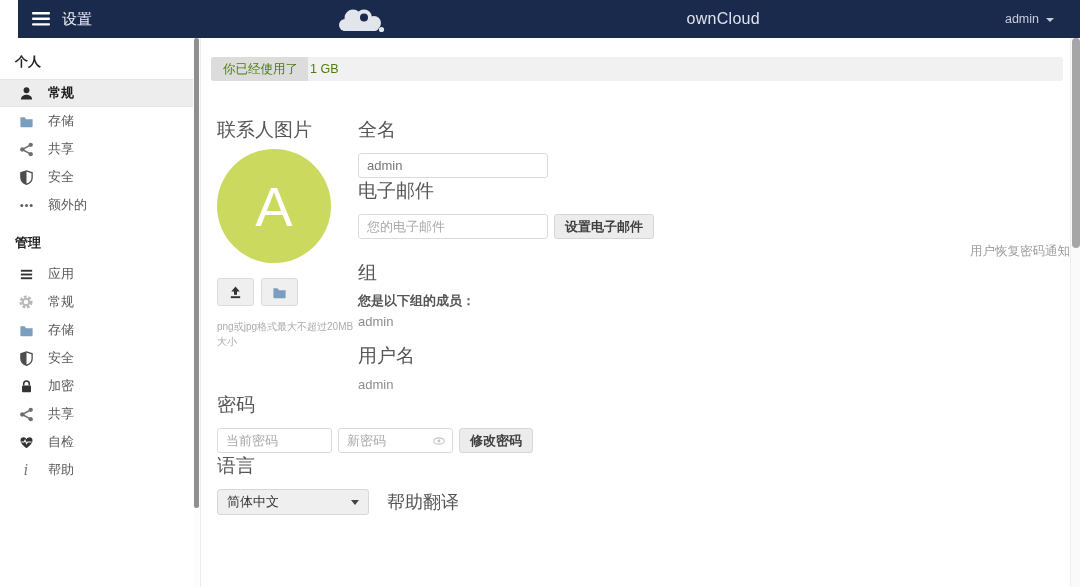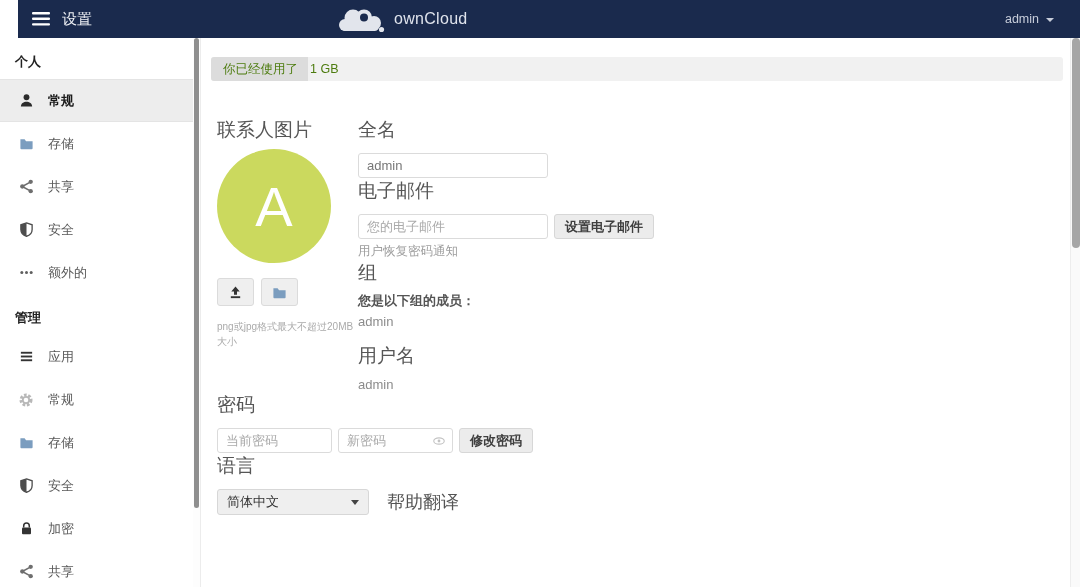--- a/index.html
+++ b/index.html
@@ -3,31 +3,31 @@
 <meta charset="utf-8">
 <style>
   * { margin:0; padding:0; box-sizing:border-box; }
   html,body { width:1080px; height:587px; overflow:hidden; background:#fff;
     font-family:"Liberation Sans","DejaVu Sans",sans-serif; }
   
   .header { position:absolute; top:0; left:18px; right:0; height:38px; background:#1a2a4d;
     display:flex; align-items:center; color:#e4e7ee; z-index:10; }
   .header-left { display:flex; align-items:center; gap:12px; padding-left:14px; width:320px; }
   .app-title { font-size:15px; color:#f0f2f6; }
-  .header-center { flex:1; display:flex; align-items:center; justify-content:flex-start; gap:9px; }
+  .header-center { flex:1; display:flex; align-items:center; justify-content:space-between; gap:9px; }
   .logo-text { font-size:16px; color:#dfe3ec; letter-spacing:.3px; }
   .header-right { width:320px; display:flex; justify-content:flex-end; align-items:center;
     padding-right:26px; gap:7px; font-size:12.5px; color:#c7cdda; cursor:pointer; }
   .caret-down { width:0; height:0; border-left:4px solid transparent; border-right:4px solid transparent;
     border-top:4px solid #c7cdda; margin-top:2px; }
   .hamburger { cursor:pointer; display:flex; align-items:center; }
   
   .sidebar { position:absolute; top:38px; left:0; width:200px; bottom:0; background:#fff; }
   .side-section-header { font-size:13px; font-weight:bold; color:#222; padding:15px 0 8px 15px; }
-  .side-item { height:43px; display:flex; align-items:center; gap:14px; padding-left:18px;
+  .side-item { height:28px; display:flex; align-items:center; gap:14px; padding-left:18px;
     font-size:13px; color:#5a5a5a; cursor:pointer; }
   .side-item .icon-box { width:16px; height:16px; display:flex; align-items:center; justify-content:center; }
   .side-item.active { background:#ededed; color:#1a1a1a; font-weight:bold;
     border-top:1px solid #e4e4e4; border-bottom:1px solid #e4e4e4; }
   .info-i { font-family:"DejaVu Serif","Liberation Serif",serif; font-style:italic;
     font-size:14px; color:#777; }
   .side-scrollbar { position:absolute; top:0; right:0; width:7px; bottom:0; background:#fdfdfd; }
   .side-scroll-thumb { position:absolute; top:0; left:1px; width:5px; height:470px; background:#8f8f8f; border-radius:3px; }
   
   .content { position:absolute; top:38px; left:200px; right:10px; bottom:0; background:#fff;
@@ -48,21 +48,21 @@
   .upload-hint { margin-top:13px; width:140px; font-size:10px; color:#ababab; line-height:1.5; }
   .right-col { flex:1; }
   .text-input { height:25px; width:190px; border:1px solid #dbdbdb; border-radius:3px;
     padding:0 8px; font-size:13px; color:#777; background:#fff; outline:none;
     font-family:"Liberation Sans","DejaVu Sans",sans-serif; }
   .text-input::placeholder { color:#aaa; opacity:1; }
   .oc-btn { height:25px; background:#ececec; border:1px solid #d7d7d7; border-radius:3px;
     font-size:13px; font-weight:bold; color:#3f3f3f; padding:0 10px; cursor:pointer;
     font-family:"Liberation Sans","DejaVu Sans",sans-serif; }
   .field-row { display:flex; align-items:center; gap:6px; }
-  .hint-text { font-size:12.5px; color:#9d9d9d; }
+  .hint-text { font-size:12.5px; color:#9d9d9d;text-align:right; }
   .member-label { font-size:13px; font-weight:bold; color:#555; }
   .grey-value { font-size:13px; color:#8c8c8c; }
   .mt4{margin-top:4px;} .mt6{margin-top:6px;} .mt8{margin-top:8px;} .mt10{margin-top:10px;} .mt14{margin-top:14px;} .mt16{} .mt18{}
   .section-block { padding-left:16px; }
   .pw-input-wrap { position:relative; }
   .pw-input-wrap .text-input { width:115px; padding-right:24px; }
   .pw-input-wrap .eye { position:absolute; right:7px; top:6px; cursor:pointer; }
   .pw-current { width:115px !important; }
   .lang-select { width:152px; height:26px; background:#efefef; border:1px solid #d7d7d7; border-radius:3px;
     display:flex; align-items:center; justify-content:space-between; padding:12px 9px;

